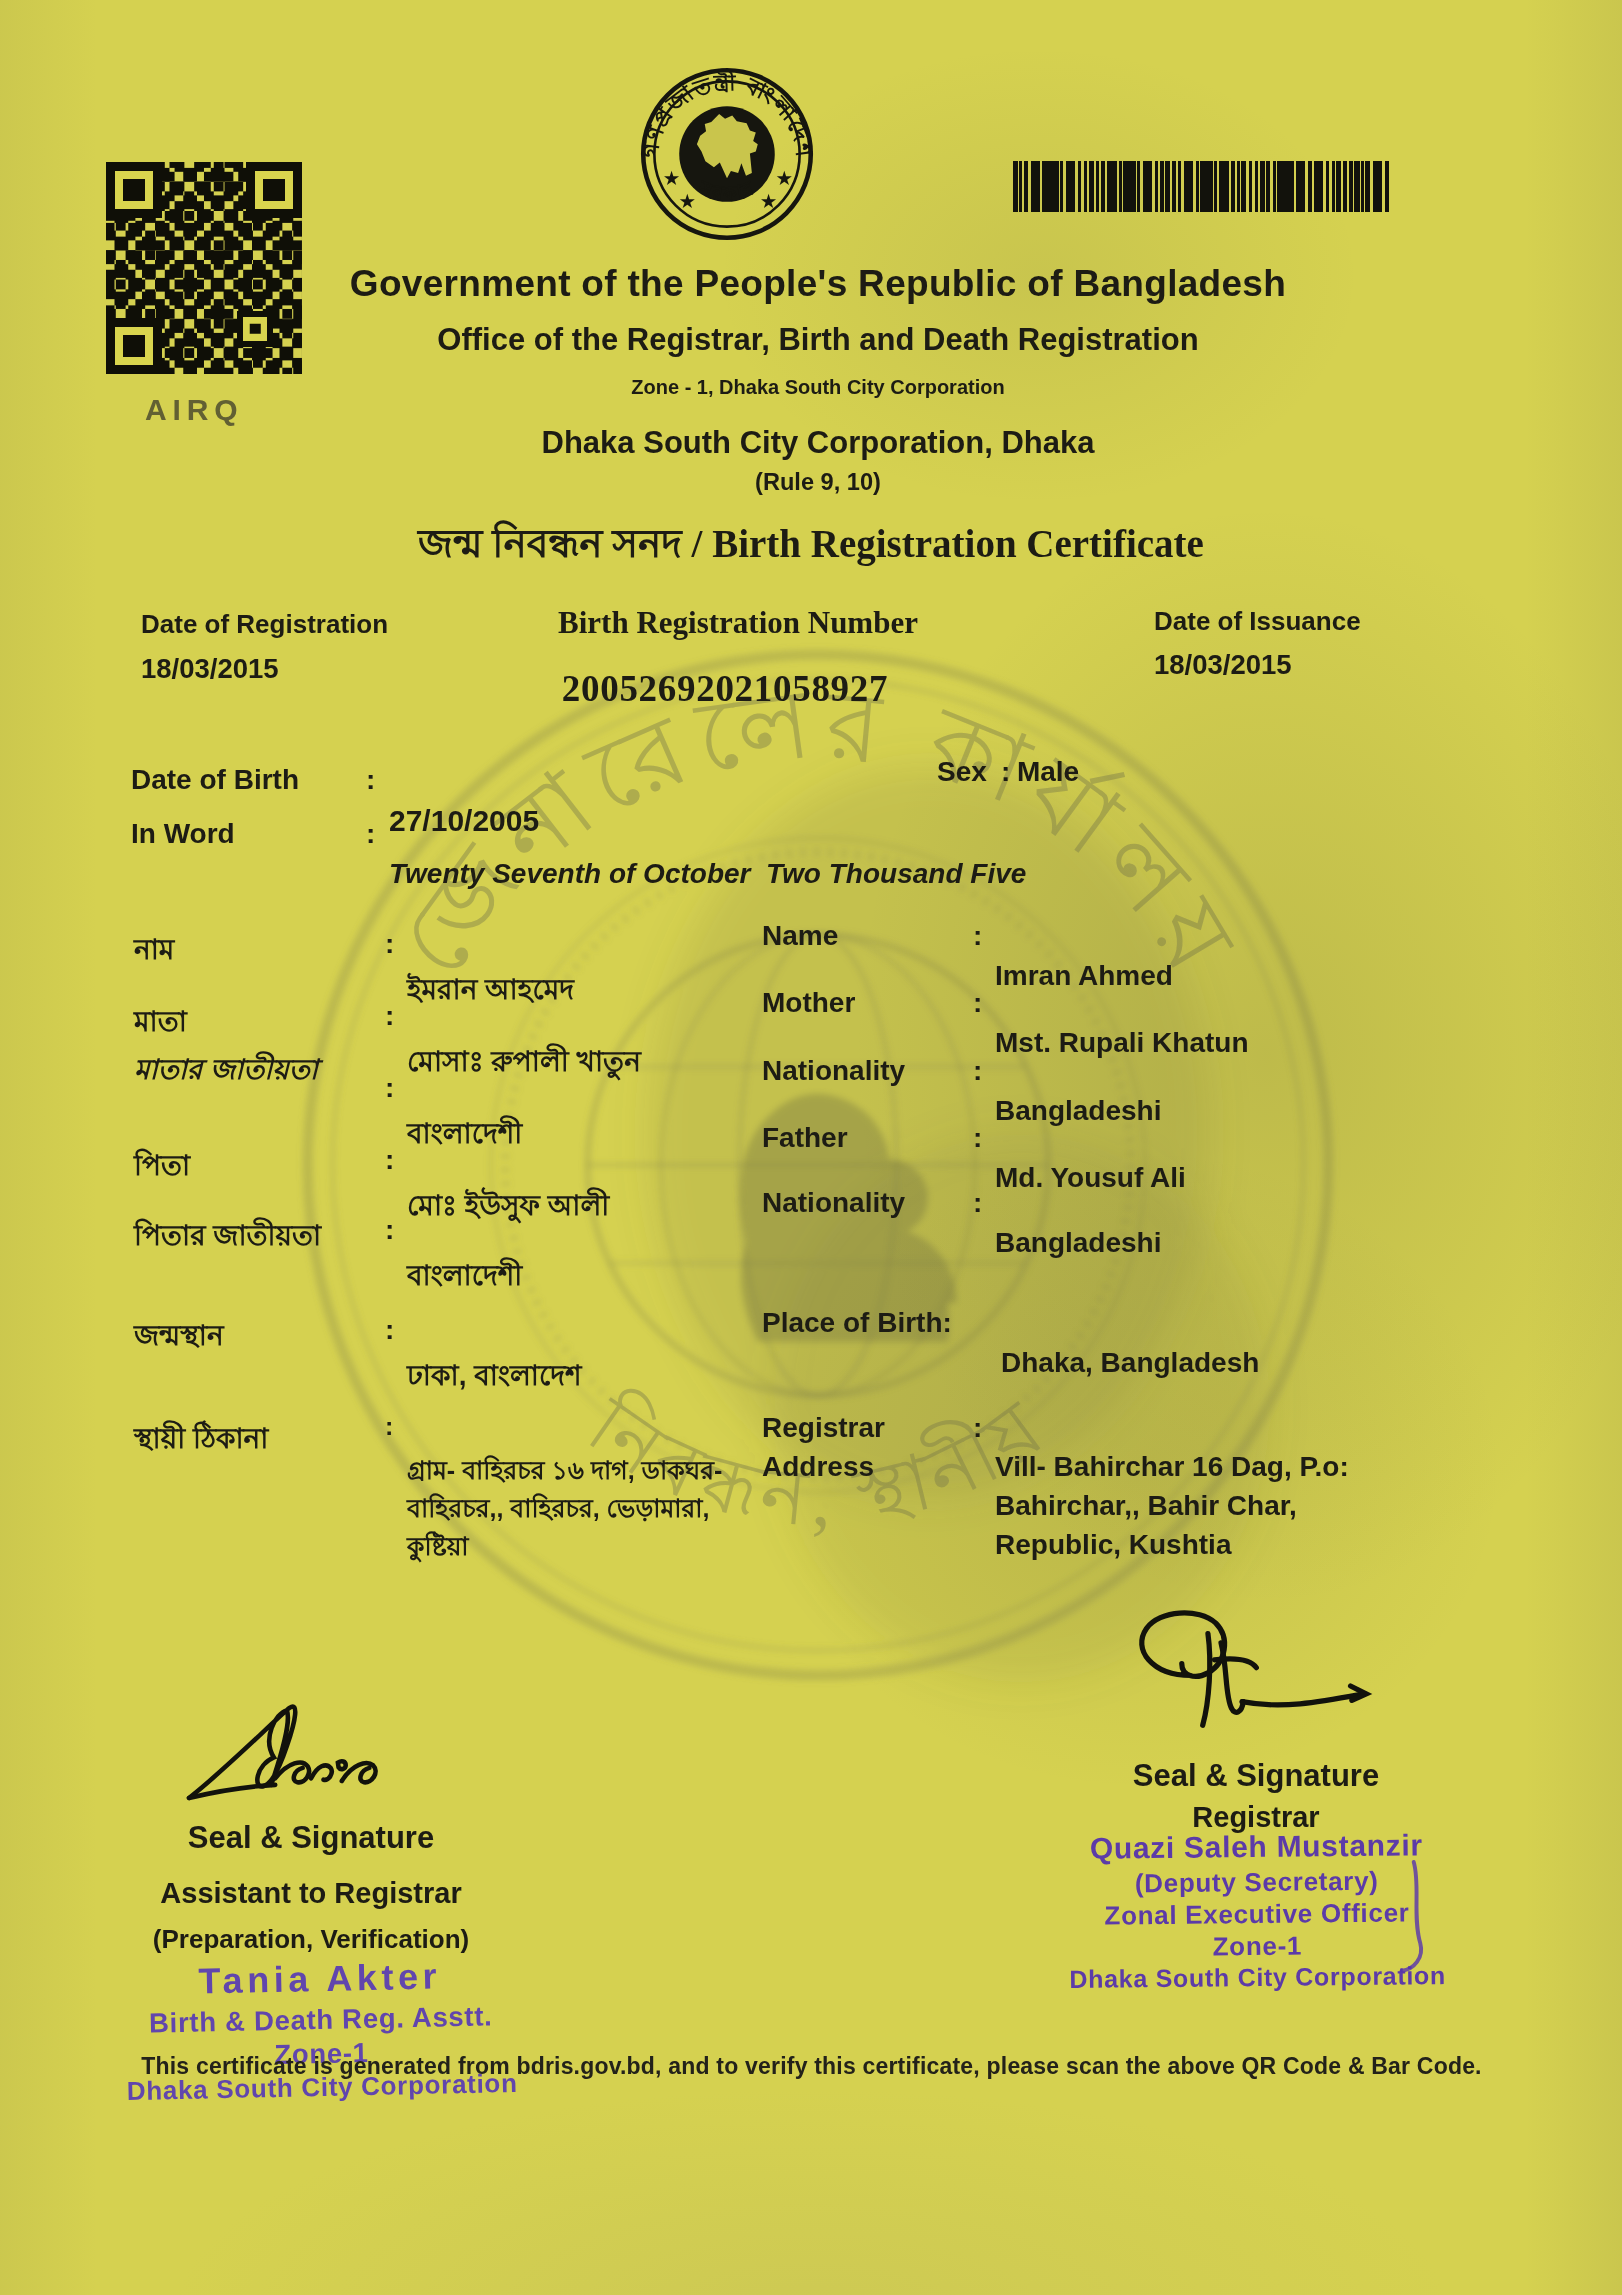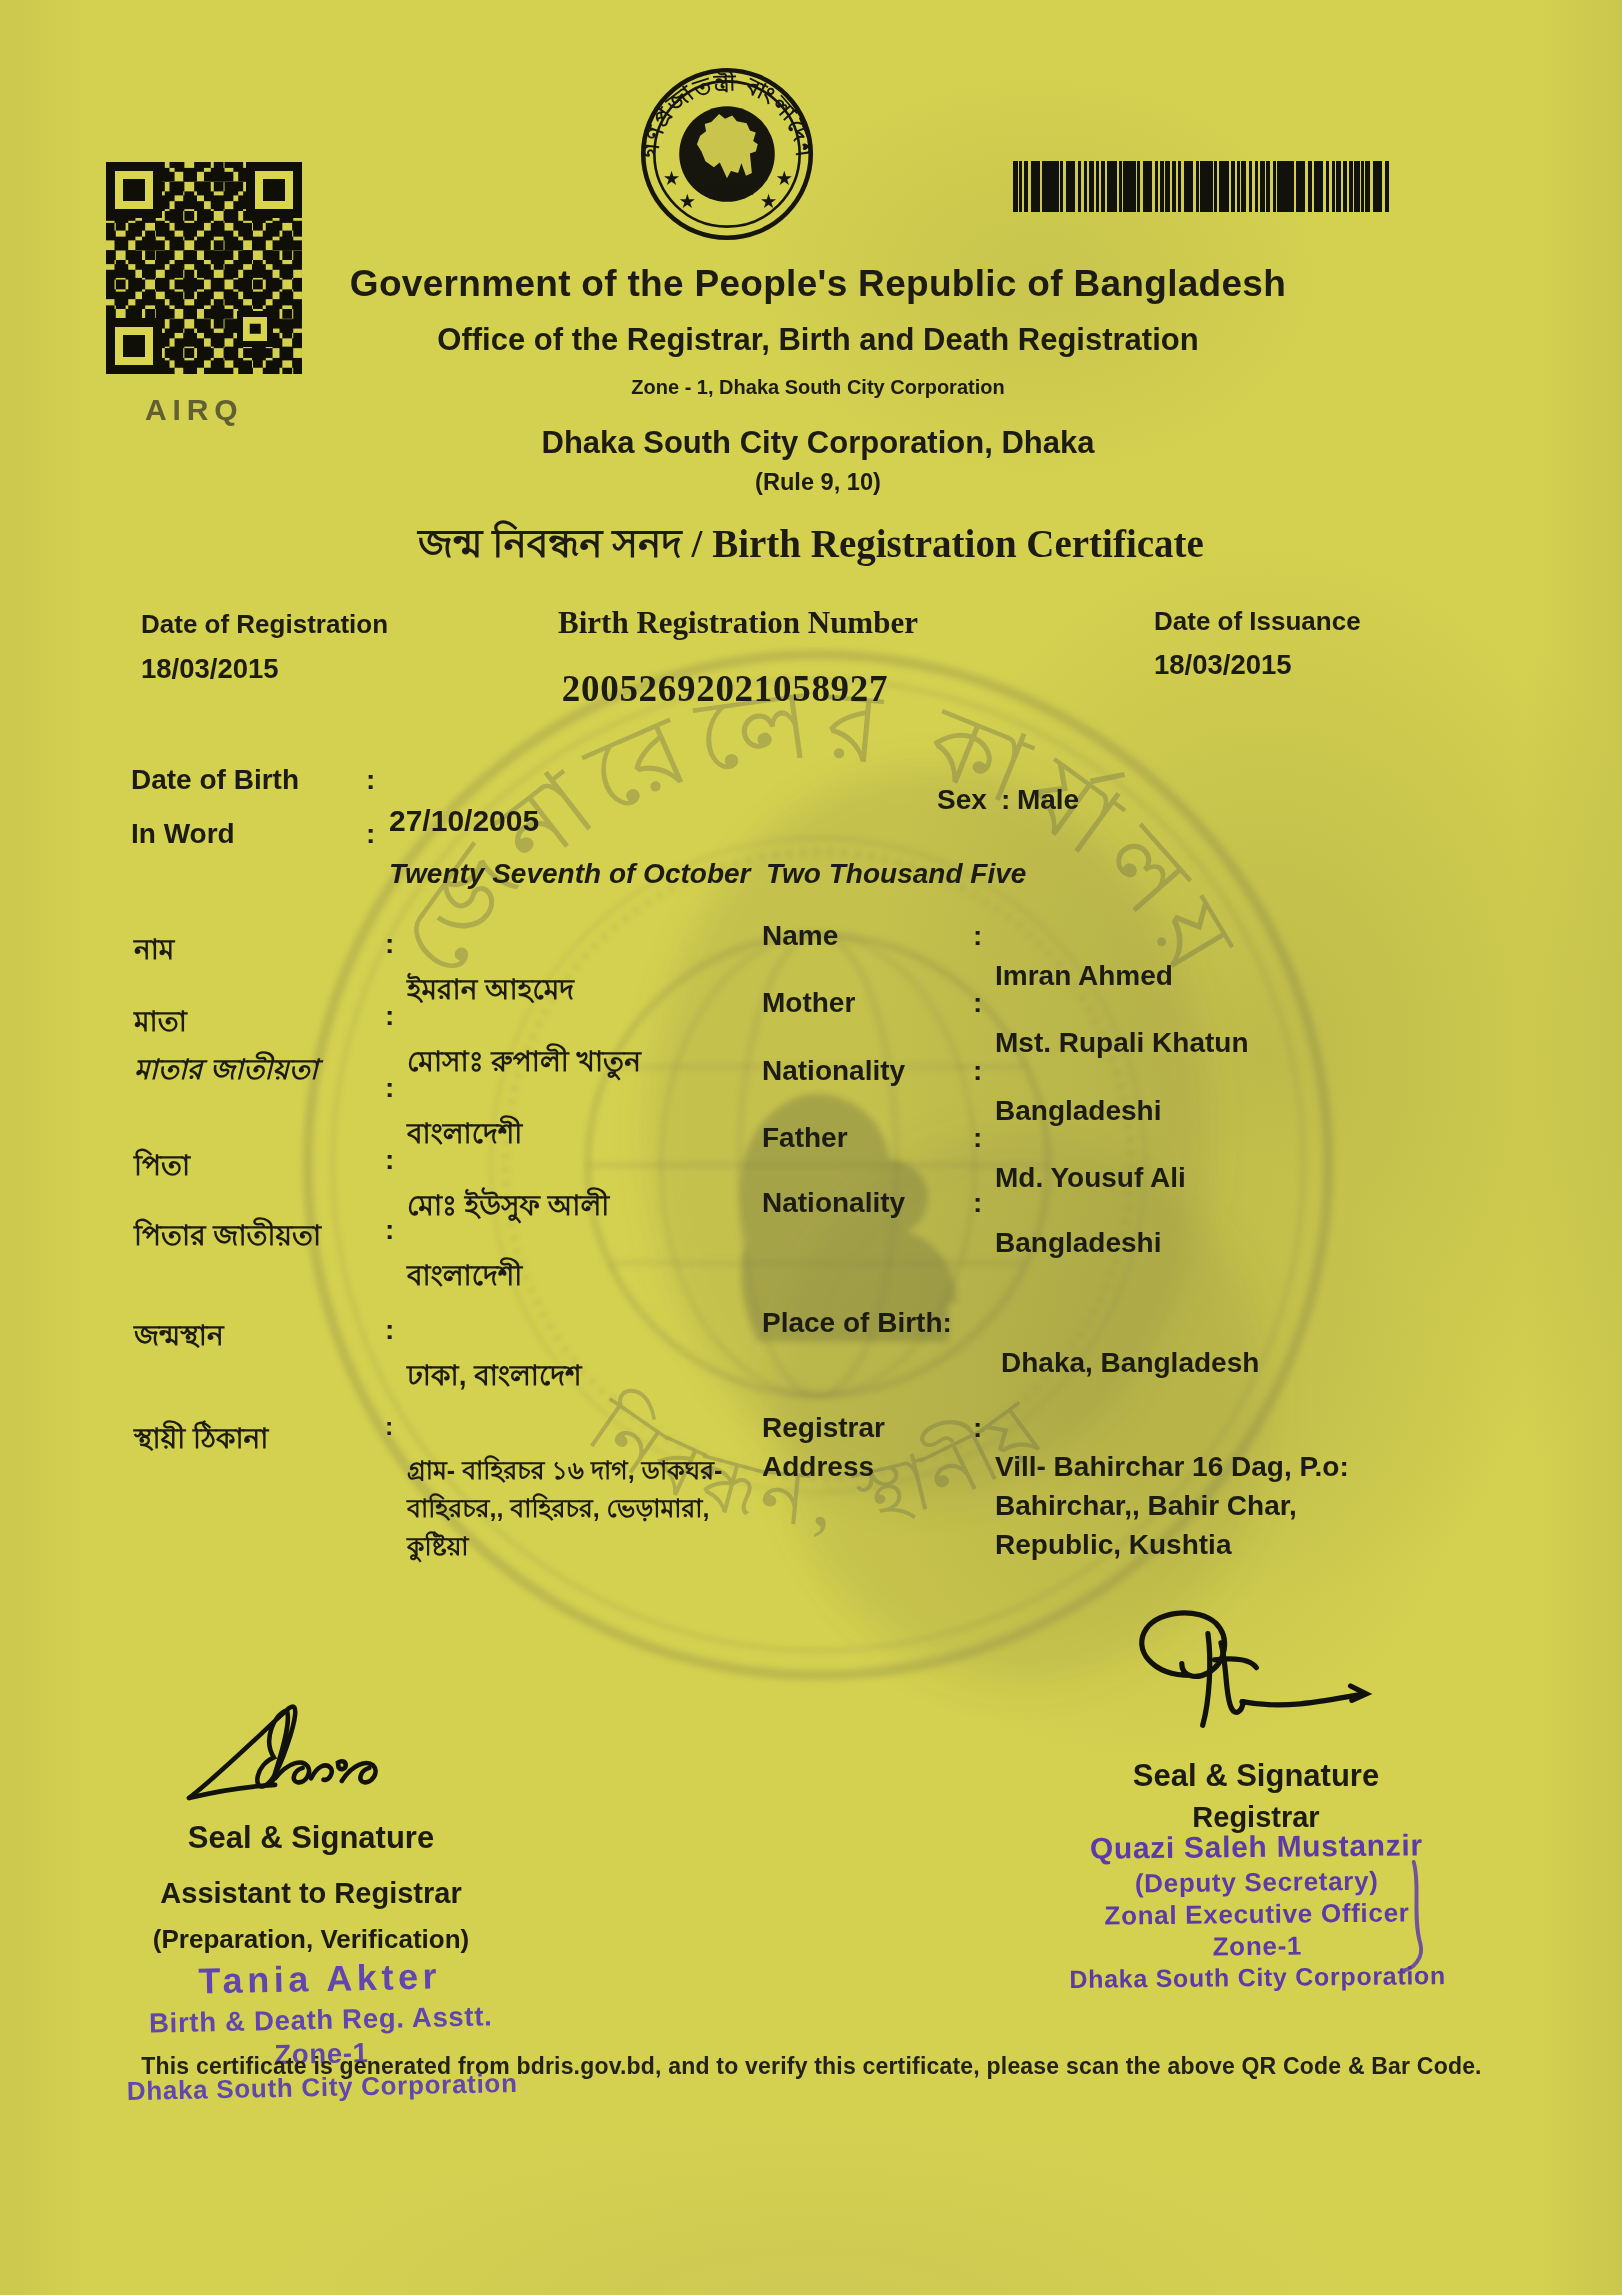--- a/index.html
+++ b/index.html
@@ -163,21 +163,21 @@
   <div class="abs ink lab" style="left:141px;top:609px;">Date of Registration</div>
   <div class="abs ink val" style="left:141px;top:653px;">18/03/2015</div>
   <div class="abs ink ctr serifb" style="left:537px;top:605px;width:402px;font-size:31px;">Birth Registration Number</div>
   <div class="abs ink ctr serifb" style="left:524px;top:647px;width:402px;font-size:37px;letter-spacing:0.7px;margin-top:20px;">20052692021058927</div>
   <div class="abs ink lab" style="left:1154px;top:606px;">Date of Issuance</div>
   <div class="abs ink val" style="left:1154px;top:649px;">18/03/2015</div>
 
   <div class="abs ink fl" style="left:131px;top:764px;">Date of Birth</div>
   <div class="abs ink colon" style="left:366px;top:764px;">:</div>
   <div class="abs ink fv" style="left:389px;top:764px;font-size:30px;">27/10/2005</div>
-  <div class="abs ink fl" style="left:937px;top:784px;">
+  <div class="abs ink fl" style="left:937px;top:756px;">
     <span>Sex</span>
     <span style="padding:0 6.5px;">:</span><span>Male</span>
   </div>
   <div class="abs ink fl" style="left:131px;top:818px;">In Word</div>
   <div class="abs ink colon" style="left:366px;top:818px;">:</div>
   <div class="abs ink fv italic" style="left:389px;top:818px;">Twenty Seventh of October  Two Thousand Five</div>
 
   <div class="abs ink fl" style="left:134px;top:928px;">নাম</div>
   <div class="abs ink colon" style="left:385px;top:928px;">:</div>
   <div class="abs ink fv" style="left:407px;top:928px;">ইমরান আহমেদ</div>

